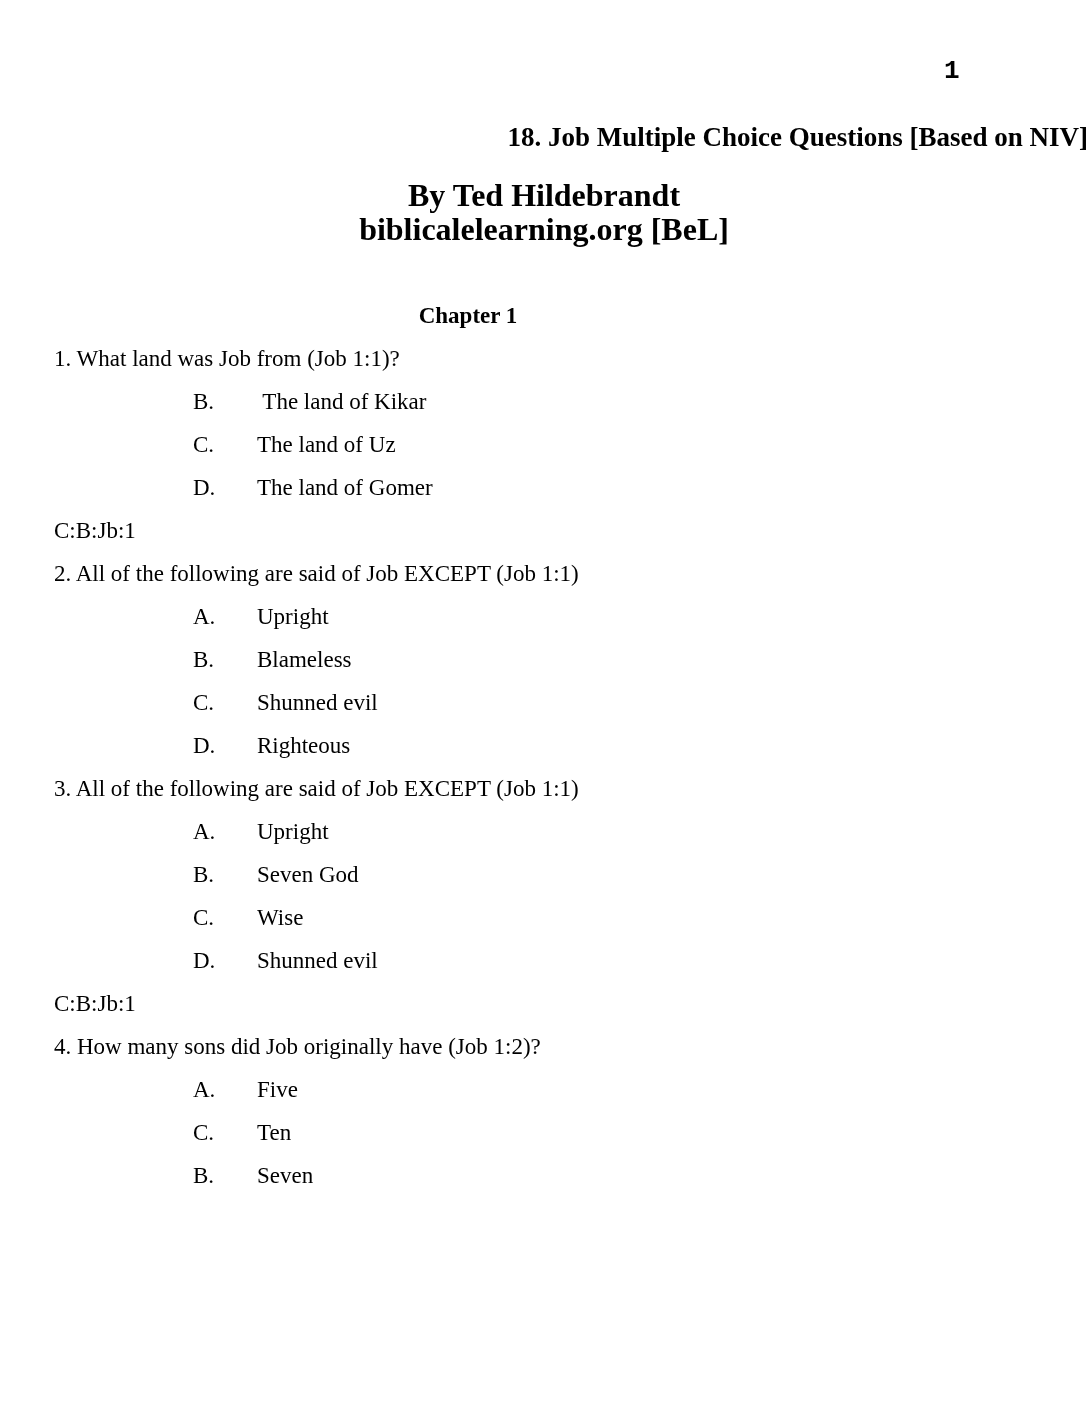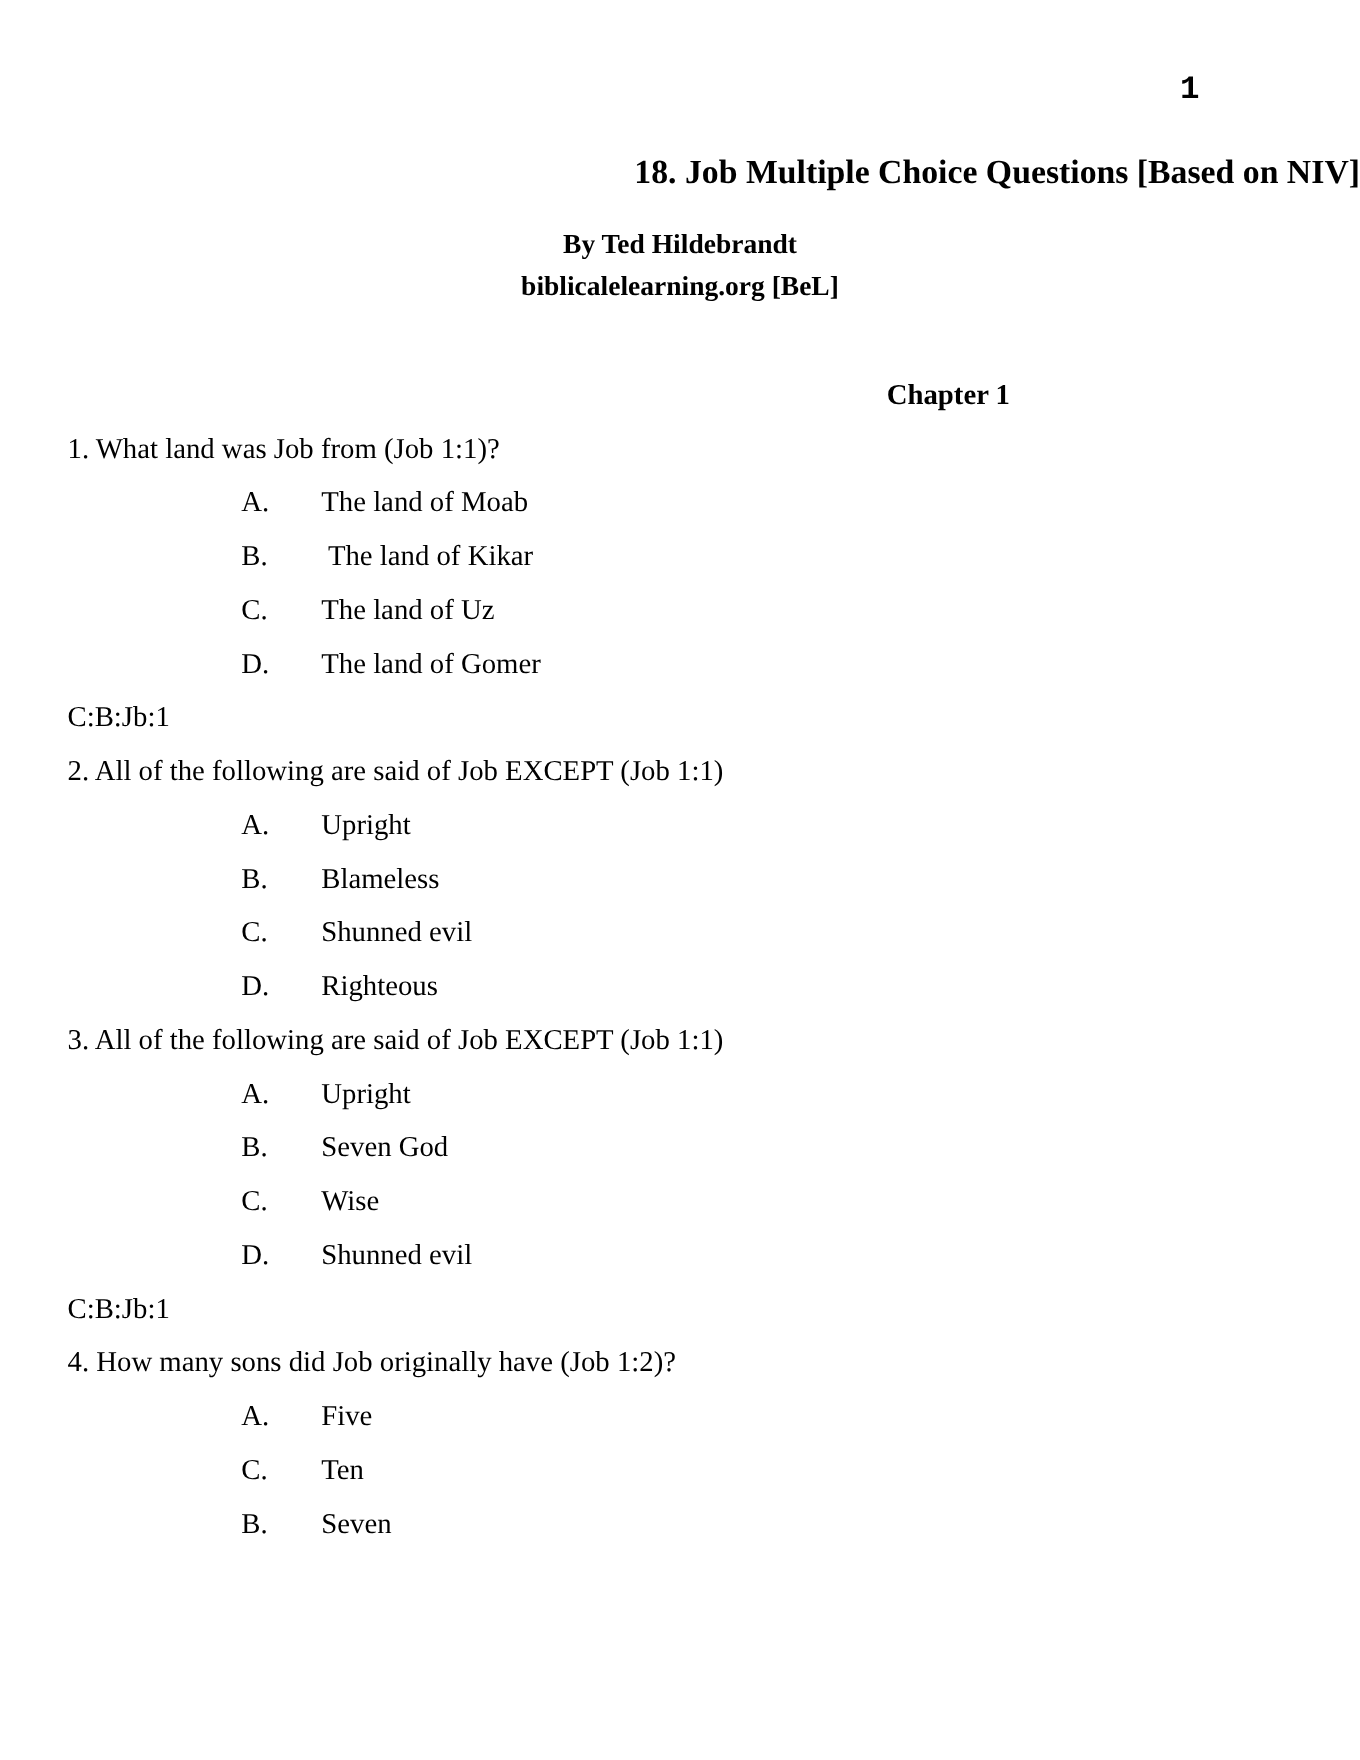--- a/index.html
+++ b/index.html
@@ -32,40 +32,40 @@
     text-align: right;
     font-size: 27px;
     font-weight: bold;
   }
   .byline-block {
     position: absolute;
     top: 178px;
     left: 0;
     width: 100%;
     text-align: center;
-    font-size: 22px;
+    font-size: 32px;
     font-weight: bold;
     line-height: 34px;
   }
   .doc-body {
     position: absolute;
     top: 294px;
     left: 0;
     width: 100%;
     font-size: 23px;
     line-height: 43px;
   }
   .line {
     height: 43px;
     white-space: pre;
   }
   .chapter-heading {
     margin-left: 128px;
     width: 680px;
-    text-align: right;
+    text-align: center;
     font-weight: bold;
   }
   .q-line, .ans-line {
     padding-left: 54px;
   }
   .opt-line {
     padding-left: 193px;
   }
   .opt-letter {
     display: inline-block;
@@ -85,21 +85,20 @@
     <div>By Ted Hildebrandt</div>
     <div>biblicalelearning.org [BeL]</div>
   </div>
 
   <div class="doc-body">
 
     <div class="line chapter-heading">Chapter 1</div>
 
     <div>
       <div class="line q-line">1. What land was Job from (Job 1:1)?</div>
-      <div class="line opt-line"><span class="opt-letter">A.</span><span>The land of Moab</span></div>
       <div class="line opt-line"><span class="opt-letter">B.</span><span> The land of Kikar</span></div>
       <div class="line opt-line"><span class="opt-letter">C.</span><span>The land of Uz</span></div>
       <div class="line opt-line"><span class="opt-letter">D.</span><span>The land of Gomer</span></div>
       <div class="line ans-line">C:B:Jb:1</div>
     </div>
 
     <div>
       <div class="line q-line">2. All of the following are said of Job EXCEPT (Job 1:1)</div>
       <div class="line opt-line"><span class="opt-letter">A.</span><span>Upright</span></div>
       <div class="line opt-line"><span class="opt-letter">B.</span><span>Blameless</span></div>

